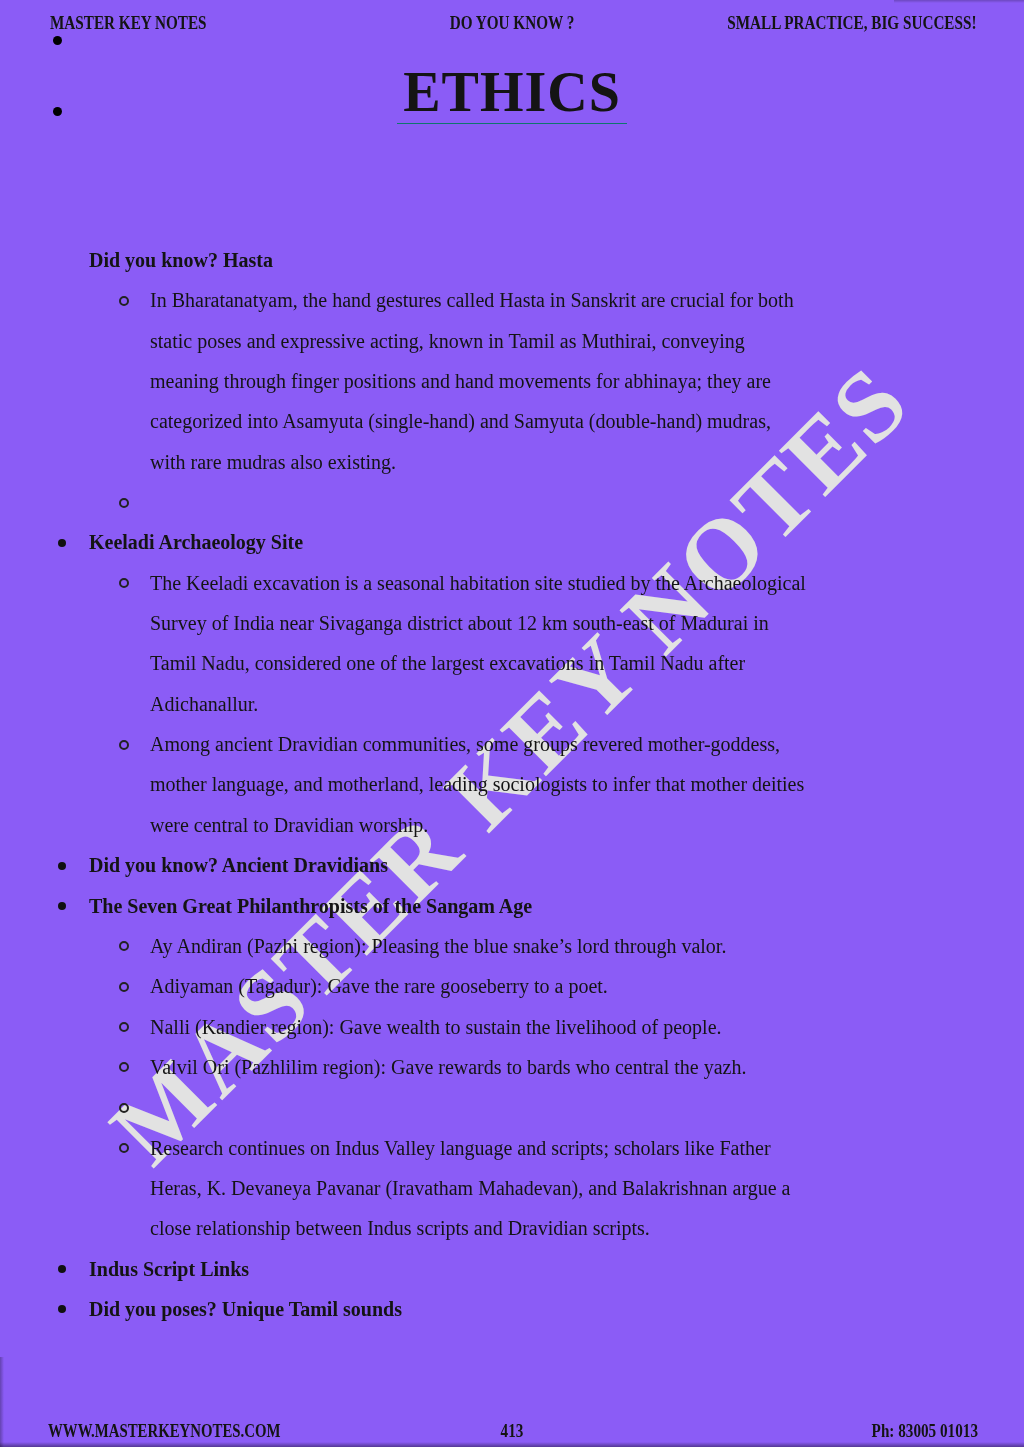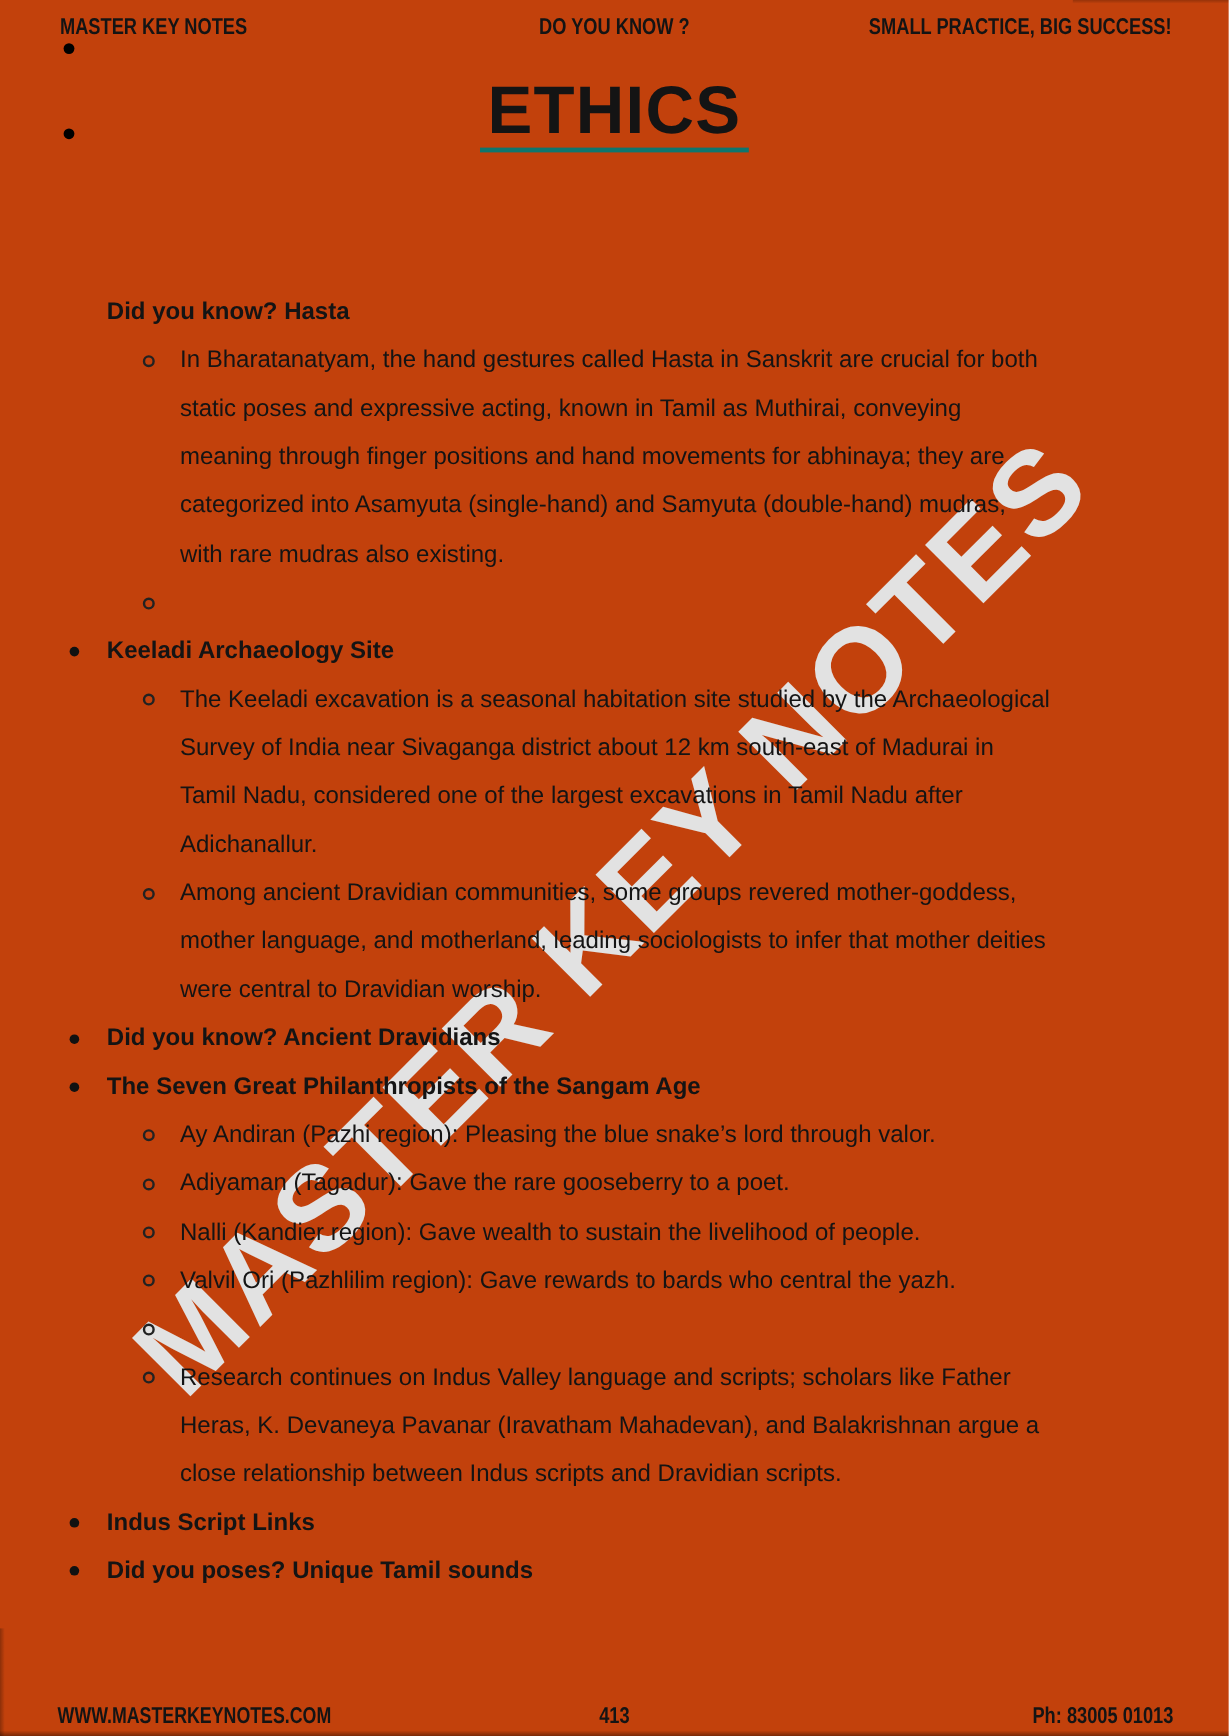--- a/index.html
+++ b/index.html
@@ -1,36 +1,36 @@
 <!DOCTYPE html>
 <html><head>
 <meta charset="utf-8">
 <style>
   html,body{margin:0;padding:0;background:#fff;}
   .page{
-    position:relative;width:1024px;height:1447px;background:#c2410c;
-    font-family:Liberation Sans, sans-serif;color:#141414;overflow:hidden;
+    position:relative;width:1024px;height:1447px;background:#8b5cf6;
+    font-family:Liberation Serif, serif;color:#141414;overflow:hidden;
   }
   
   .strip span{position:absolute;font-weight:bold;font-size:19px;white-space:nowrap;z-index:2;}
   .hdr-left{left:50px;top:12px;transform:scaleX(0.8);transform-origin:left center;}
   .hdr-center{left:50%;top:12px;transform:translateX(-50%) scaleX(0.8);}
   .hdr-right{right:48px;top:12px;transform:scaleX(0.8);transform-origin:right center;}
   .ftr-left{left:48px;top:1420px;transform:scaleX(0.78);transform-origin:left center;}
   .ftr-center{left:50%;top:1420px;transform:translateX(-50%) scaleX(0.8);}
   .ftr-right{right:46px;top:1420px;transform:scaleX(0.8);transform-origin:right center;}
   
   .stray-dot{position:absolute;width:9px;height:9px;border-radius:50%;background:#000;z-index:2;}
   .dot1{left:53px;top:36px;}
   .dot2{left:53px;top:107px;}
   
   .title-wrap{position:absolute;top:64px;left:0;width:100%;text-align:center;z-index:2;}
   .title{
     display:inline-block;font-size:56px;font-weight:bold;letter-spacing:1px;line-height:1;
-    border-bottom:4px solid #0f766e;padding:0 6px 3px 6px;
+    border-bottom:1px solid #0f766e;padding:0 6px 3px 6px;
   }
   
   .watermark{
     position:absolute;left:510px;top:765px;z-index:0;
     transform:translate(-50%,-50%) rotate(-45deg);
     font-size:100px;font-weight:bold;letter-spacing:3px;
     color:#e2e2e2;white-space:nowrap;pointer-events:none;
   }
   
   .doc-body{position:absolute;top:240px;left:0;width:1024px;z-index:1;

